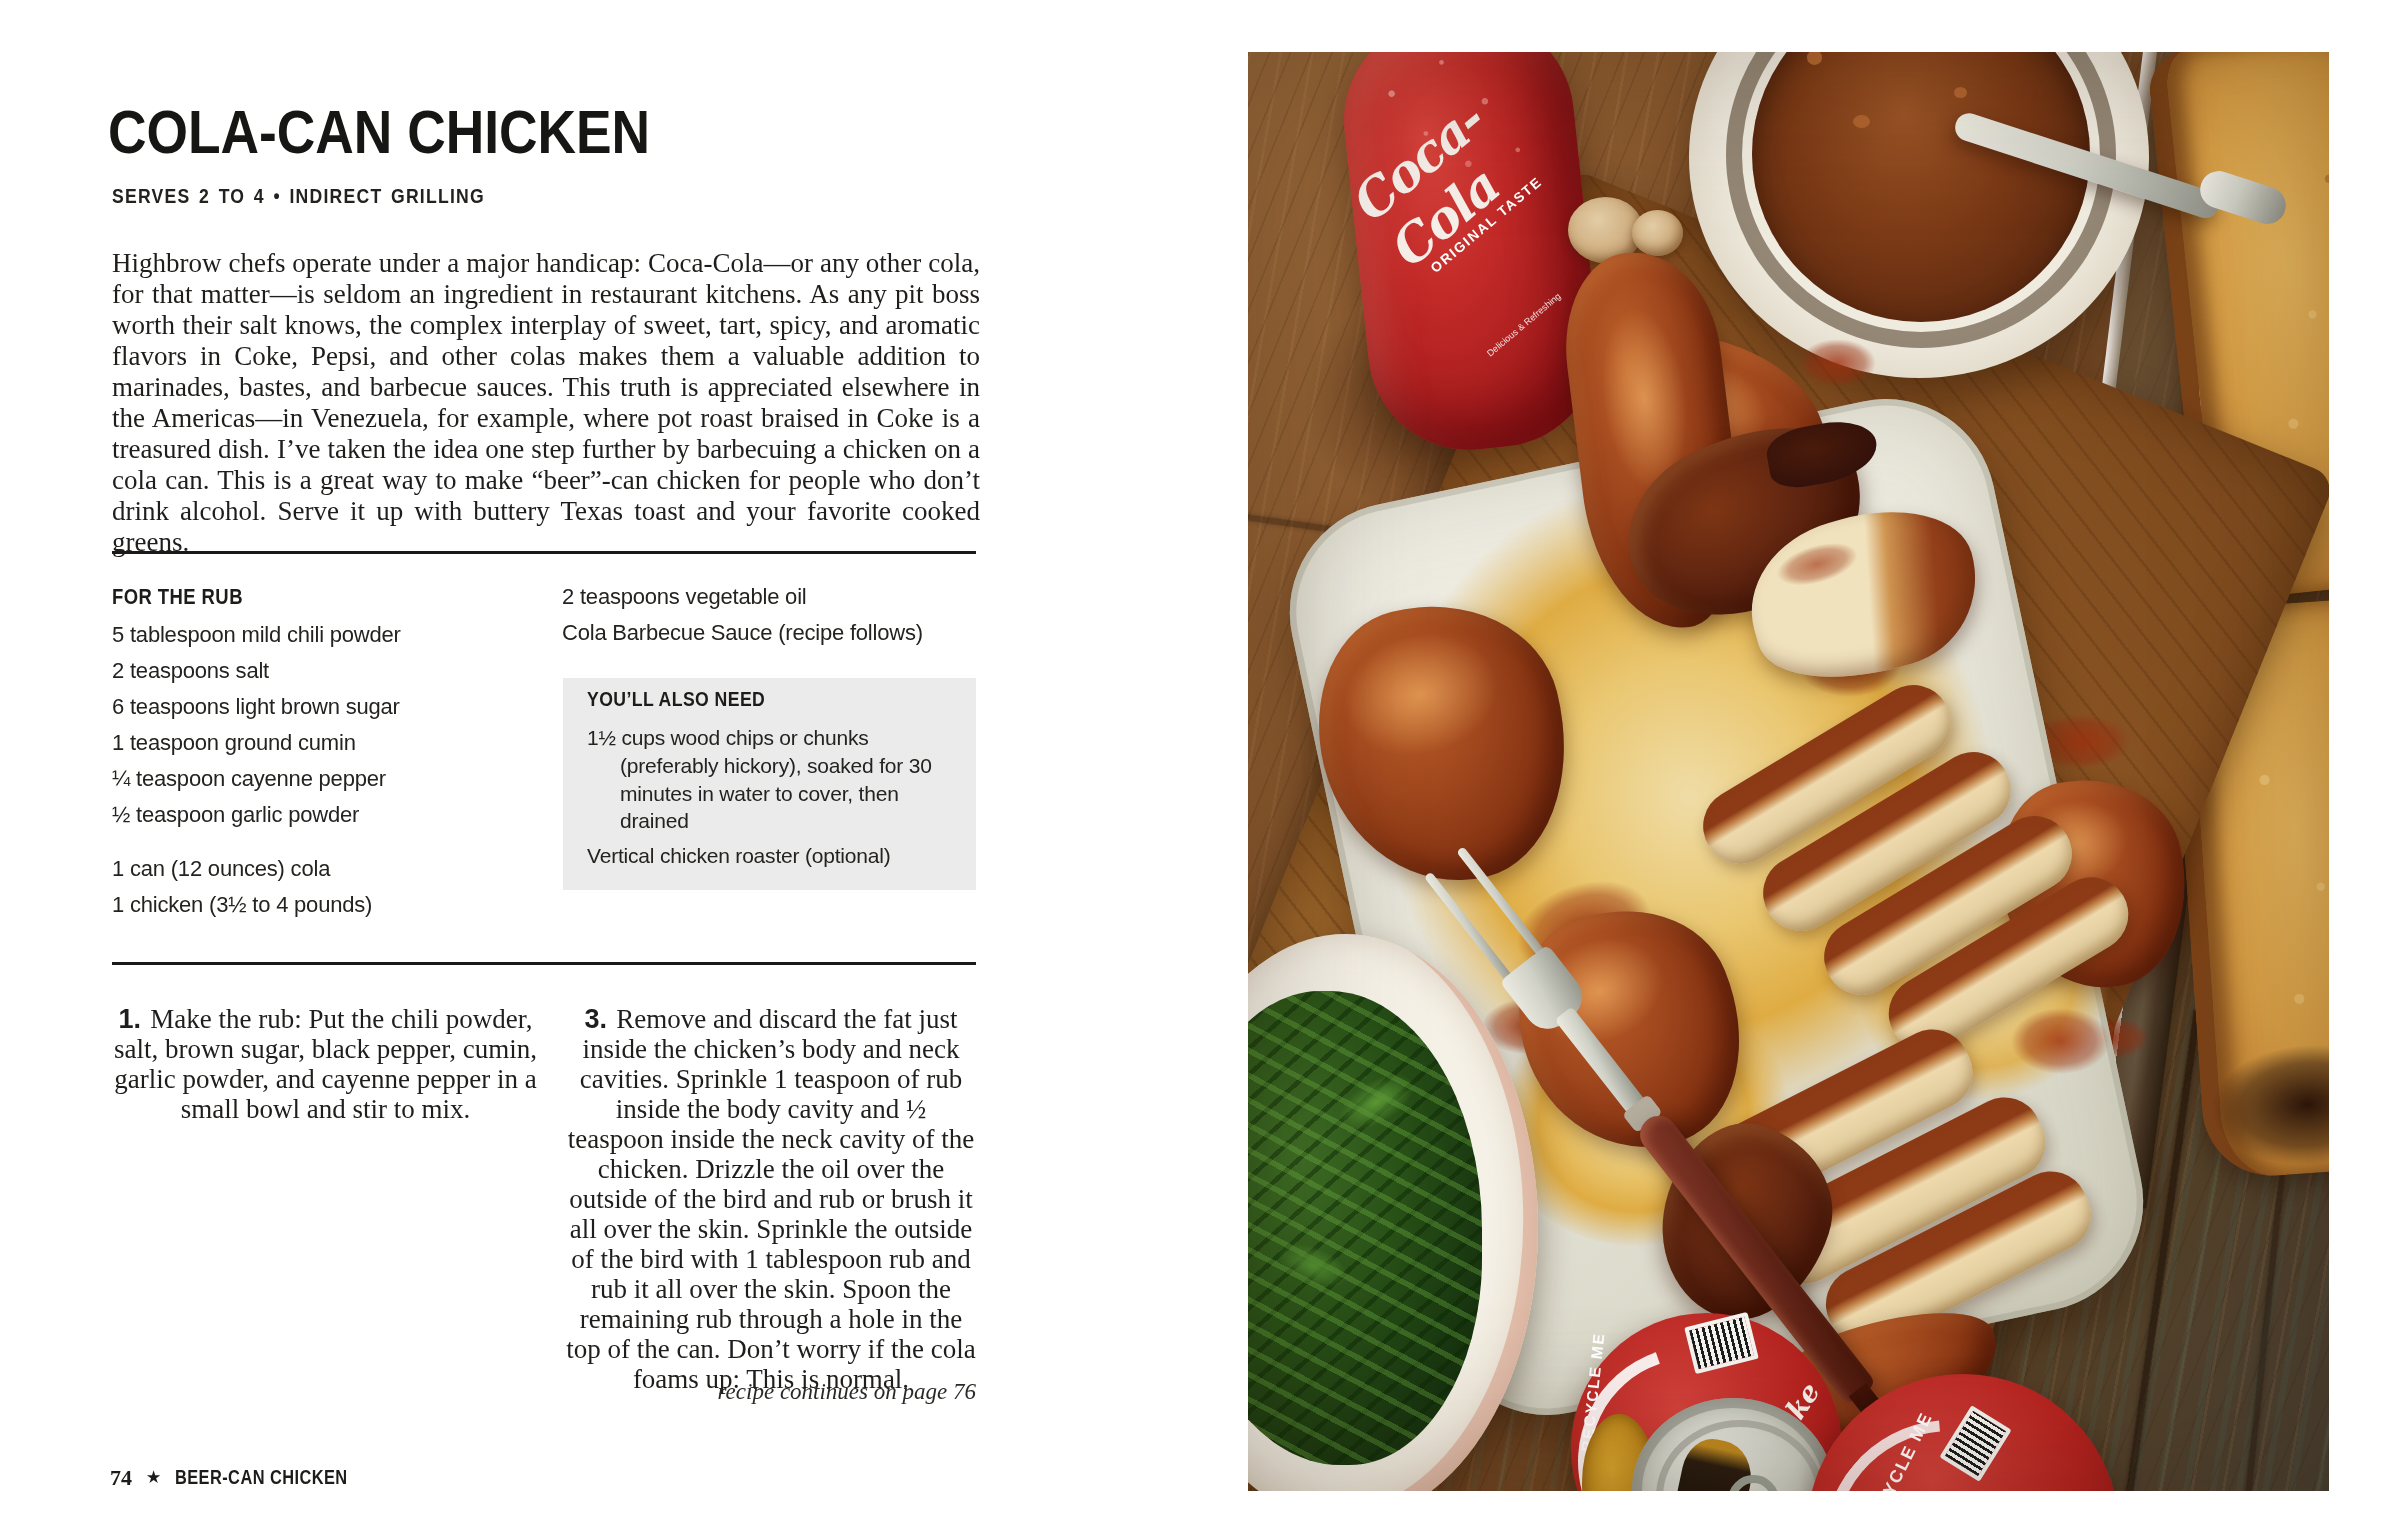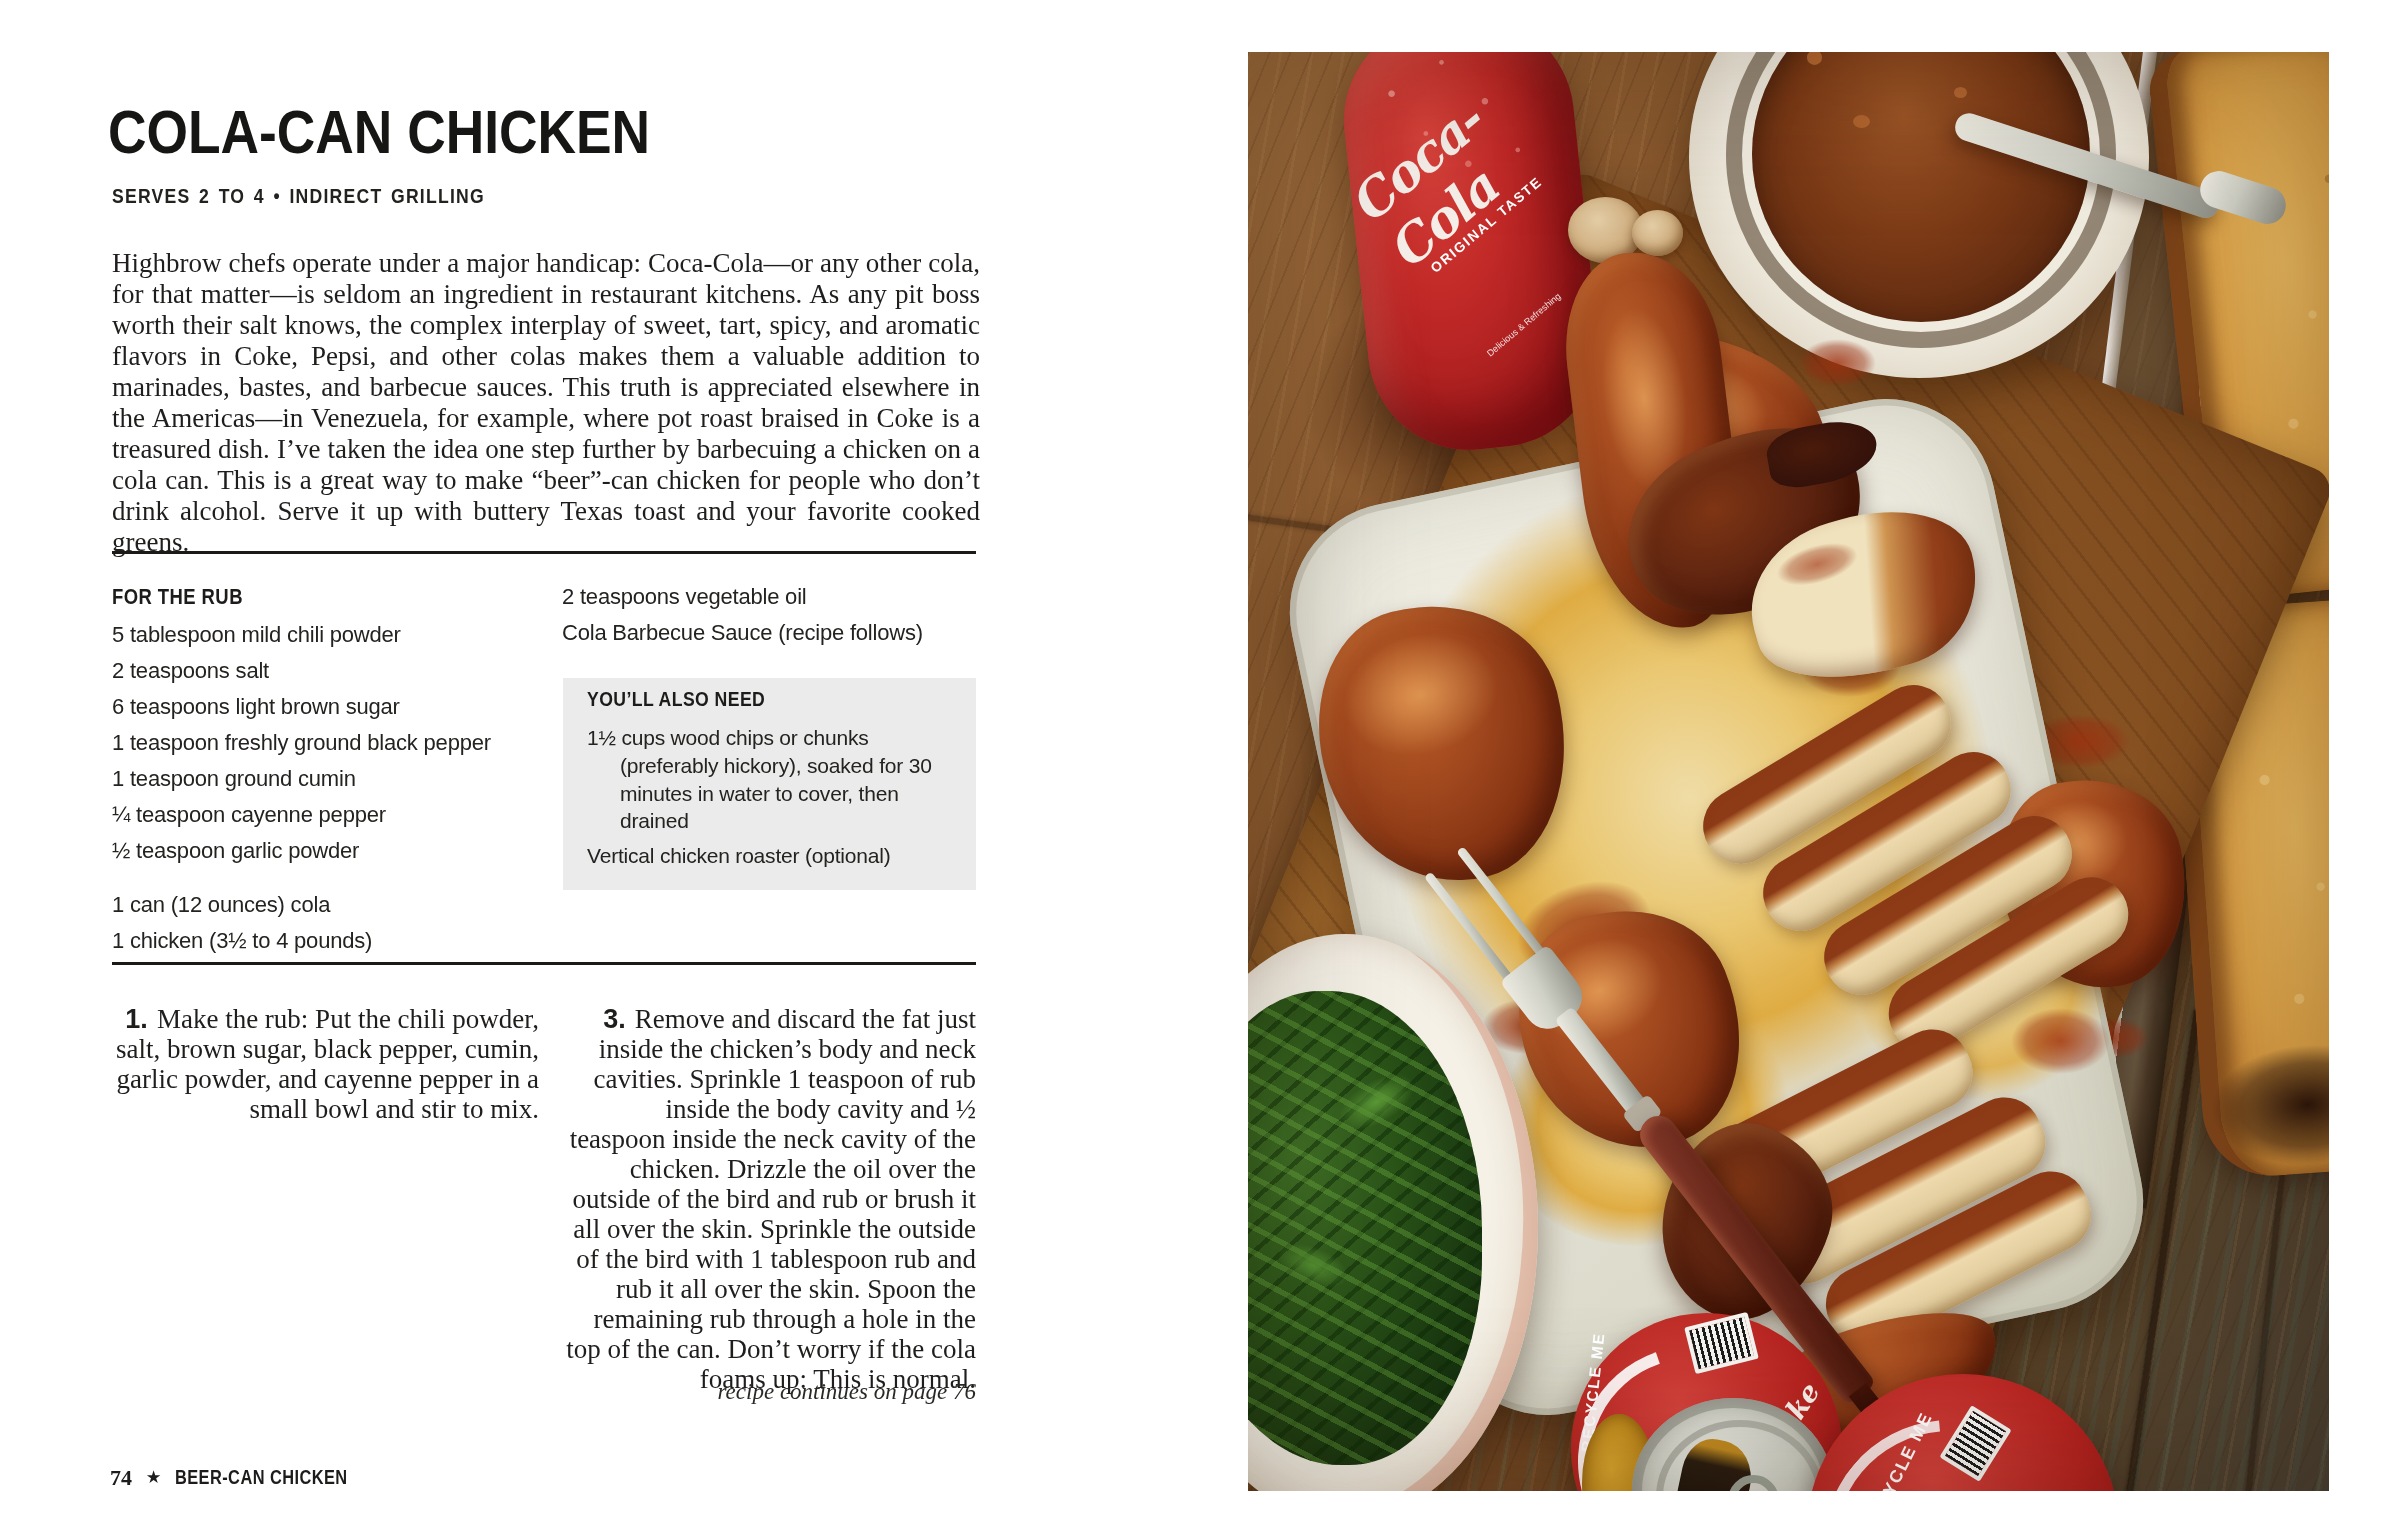--- a/index.html
+++ b/index.html
@@ -20,21 +20,21 @@
   .ing{font-size:22px;line-height:36px;letter-spacing:-0.2px;color:#242320;}
   .ing-head .cx{display:inline-block;transform:scaleX(.84);transform-origin:0 50%;
                 font-weight:700;font-size:22px;letter-spacing:0.5px;color:#1d1c1a;}
   .needbox{left:563px;top:678px;width:413px;height:212px;background:#ebebeb;
            box-sizing:border-box;padding:5px 24px 0 24px;}
   .needbox .bx-head .cx{display:inline-block;transform:scaleX(.84);transform-origin:0 50%;
            font-weight:700;font-size:21px;letter-spacing:0.5px;color:#1d1c1a;}
   .needbox .bx-item{font-size:21px;line-height:27.6px;letter-spacing:-0.2px;color:#242320;
            padding-left:33px;text-indent:-33px;margin-top:7.4px;}
   .stepcol{font-family:"Liberation Serif",serif;font-size:27px;line-height:30px;
-           text-align:right;color:#1f1e1c;}
+           text-align:center;color:#1f1e1c;}
   .step{margin-bottom:25px;}
   .stepnum{font-family:"Liberation Sans",sans-serif;font-weight:700;font-size:27px;
            padding-right:9.2px;}
   .continues{left:566px;top:1379px;width:410px;text-align:right;
              font-family:"Liberation Serif",serif;font-style:italic;font-size:23px;color:#2a2926;}
   .footer{left:110px;top:1465px;display:flex;align-items:center;}
   .footer .pn{font-family:"Liberation Serif",serif;font-size:22px;font-weight:700;color:#1d1c1a;}
   .footer .st{font-size:17.5px;margin:0 13.8px 1.8px 13.8px;color:#1d1c1a;}
   .footer .ch .cx{display:inline-block;transform:scaleX(.85);transform-origin:0 50%;
                   font-weight:700;font-size:19.3px;letter-spacing:0.5px;color:#1d1c1a;}
@@ -143,21 +143,20 @@
 
   <div class="abs rule" style="top:551px"></div>
 
   <div class="abs" style="left:112px;top:579px;width:449px">
     <div class="ing-head" style="line-height:36px">
       <span class="cx">FOR THE RUB</span>
     </div>
     <div class="ing">5 tablespoon mild chili powder</div>
     <div class="ing">2 teaspoons salt</div>
     <div class="ing">6 teaspoons light brown sugar</div>
-    <div class="ing">1 teaspoon freshly ground black pepper</div>
     <div class="ing">1 teaspoon ground cumin</div>
     <div class="ing">¼ teaspoon cayenne pepper</div>
     <div class="ing">½ teaspoon garlic powder</div>
     <div class="ing" style="margin-top:17.5px">1 can (12 ounces) cola</div>
     <div class="ing">1 chicken (3½ to 4 pounds)</div>
   </div>
 
   <div class="abs" style="left:562px;top:579px;width:418px">
     <div class="ing">2 teaspoons vegetable oil</div>
     <div class="ing">Cola Barbecue Sauce (recipe follows)</div>

